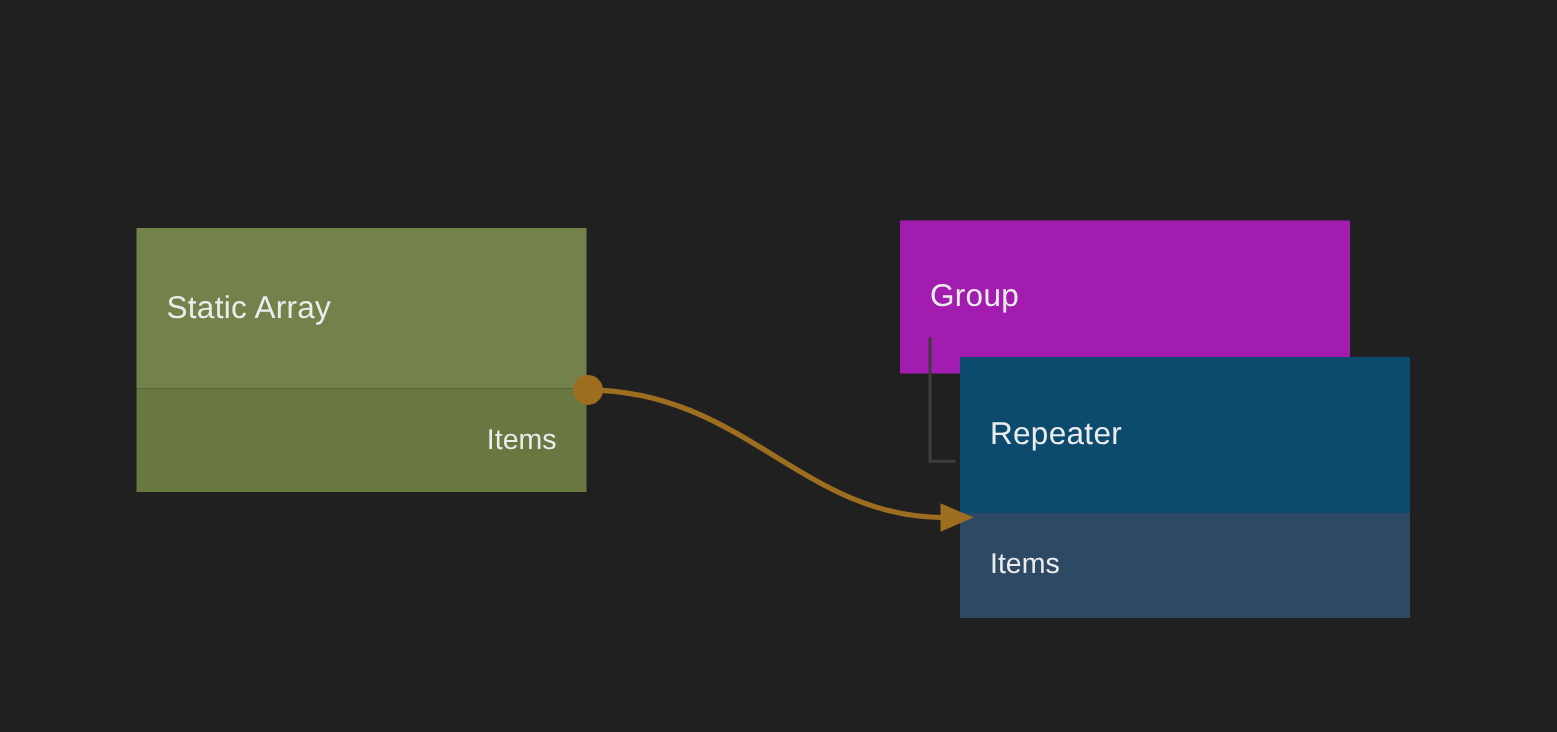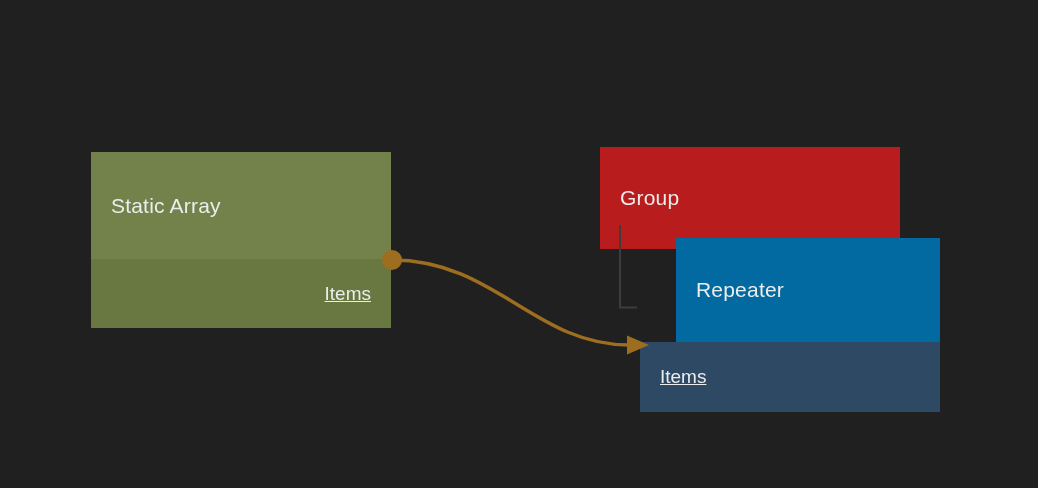--- a/index.html
+++ b/index.html
@@ -24,21 +24,20 @@
     align-items: center;
     padding: 16px 20px;
     font-size: 21px;
     letter-spacing: 0.2px;
   }
   .node-row {
     display: flex;
     align-items: center;
     padding: 0 20px;
     font-size: 19px;
-    text-decoration: underline;
   }
   #node-static-array { left: 91px; top: 152px; }
   #node-static-array .node-header { height: 75px; }
   #node-static-array .node-row { height: 69px; justify-content: flex-end; }
 
   #node-group { left: 600px; top: 147px; }
   #node-group .node-header { height: 70px; }
 
   #node-repeater { left: 640px; top: 238px; }
   #node-repeater .node-header { height: 72px; }
@@ -61,27 +60,27 @@
   <div class="node" id="node-static-array" style="color: rgb(235, 237, 236);">
     <div class="node-header" style="background: rgb(115, 129, 74);">
       <span>Static Array</span>
     </div>
     <div class="node-row" style="background: rgb(105, 120, 65);">
       <span>Items</span>
     </div>
   </div>
 
   <div class="node" id="node-group" style="color: rgb(235, 237, 236);">
-    <div class="node-header" style="background: #b91c1c;">
+    <div class="node-header" style="background: #a21caf;">
       <span>Group</span>
     </div>
   </div>
 
   <div class="node" id="node-repeater" style="color: rgb(235, 237, 236);">
-    <div class="node-header" style="background: #0369a1; margin-left: 36px;">
+    <div class="node-header" style="background: #0c4a6e;">
       <span>Repeater</span>
     </div>
     <div class="node-row" style="background: rgb(46, 73, 99);">
       <span>Items</span>
     </div>
   </div>
 
   <svg id="wire-layer" viewBox="0 0 1038 488" xmlns="http://www.w3.org/2000/svg">
 
     <path d="M 620 225 L 620 307.5 L 637 307.5" fill="none" stroke-width="2" stroke="#3d3d3d"></path>

